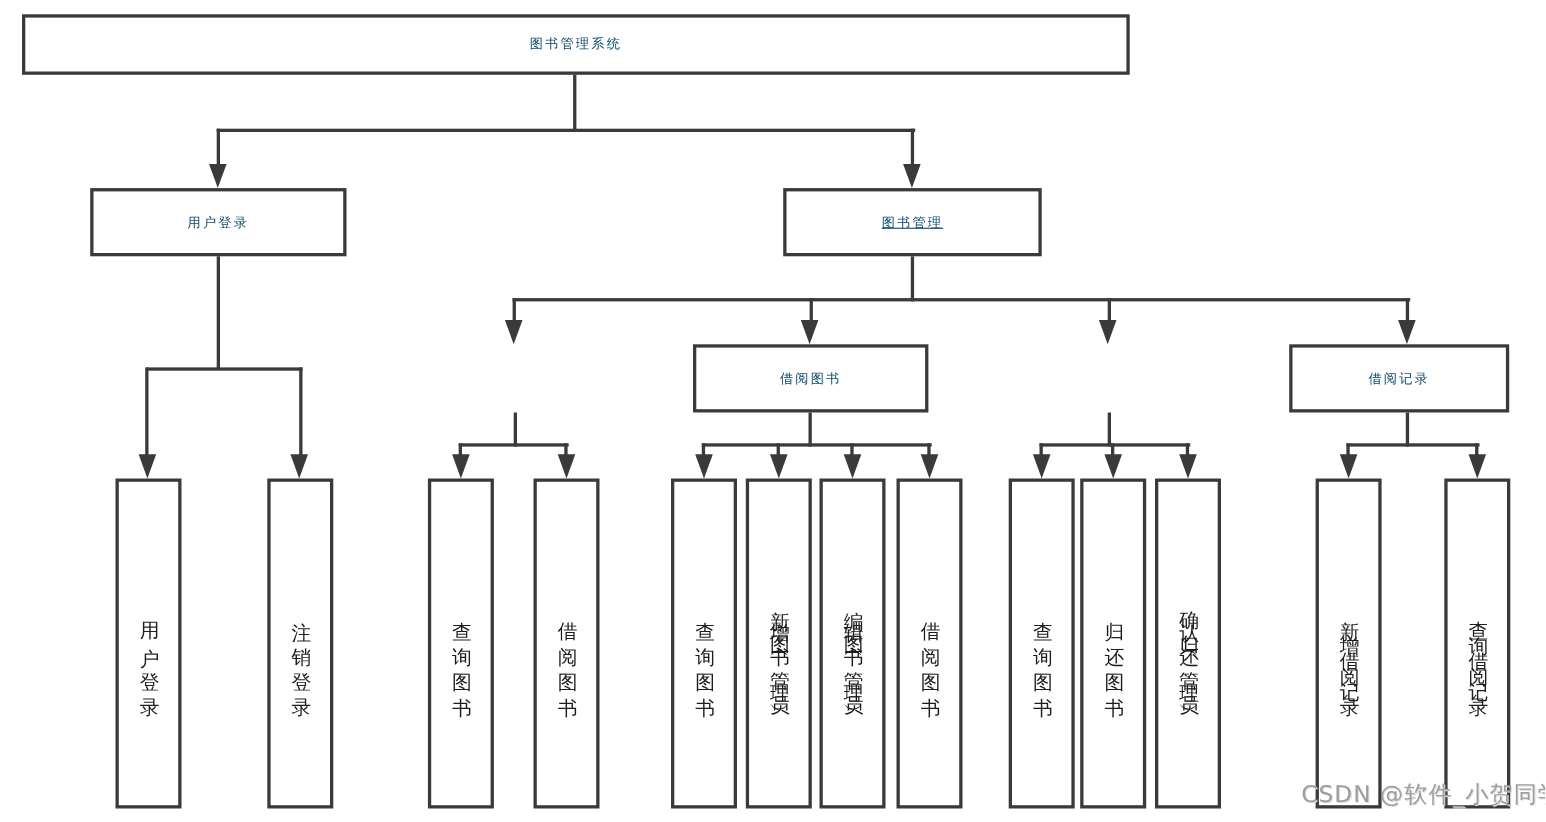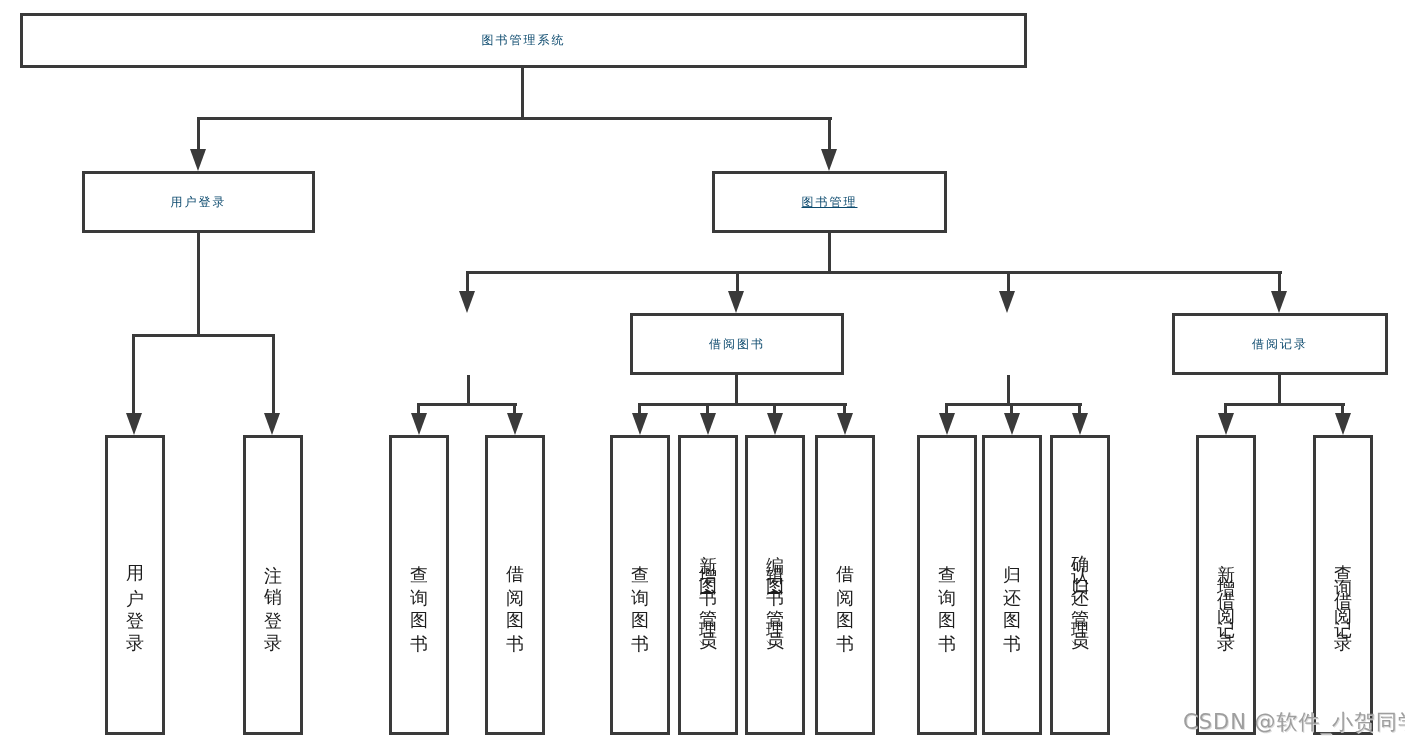--- a/index.html
+++ b/index.html
@@ -65,21 +65,21 @@
   <div class="line" style="left:466px; top:271px; width:3px; height:24px;"></div>
   <div class="arrow" style="left:459px; top:291px;"></div>
   <div class="line" style="left:736px; top:271px; width:3px; height:24px;"></div>
   <div class="arrow" style="left:728px; top:291px;"></div>
   <div class="line" style="left:1007px; top:271px; width:3px; height:24px;"></div>
   <div class="arrow" style="left:999px; top:291px;"></div>
   <div class="line" style="left:1278px; top:271px; width:3px; height:24px;"></div>
   <div class="arrow" style="left:1271px; top:291px;"></div>
 
   <div class="hbox" style="left:630px; top:313px; width:214px; height:62px;">借阅图书</div>
-  <div class="hbox" style="left:1172px; top:313px; width:216px; height:62px;">借阅记录</div>
+  <div class="hbox" style="left:1172px; top:313px; width:200px; height:62px;">借阅记录</div>
 
   <div class="line" style="left:467px; top:375px; width:3px; height:31px;"></div>
   <div class="line" style="left:417px; top:403px; width:100px; height:3px;"></div>
   <div class="line" style="left:417px; top:403px; width:3px; height:12px;"></div>
   <div class="arrow" style="left:411px; top:413px;"></div>
   <div class="line" style="left:513px; top:403px; width:3px; height:12px;"></div>
   <div class="arrow" style="left:507px; top:413px;"></div>
 
   <div class="line" style="left:735px; top:375px; width:3px; height:31px;"></div>
   <div class="line" style="left:638px; top:403px; width:209px; height:3px;"></div>

